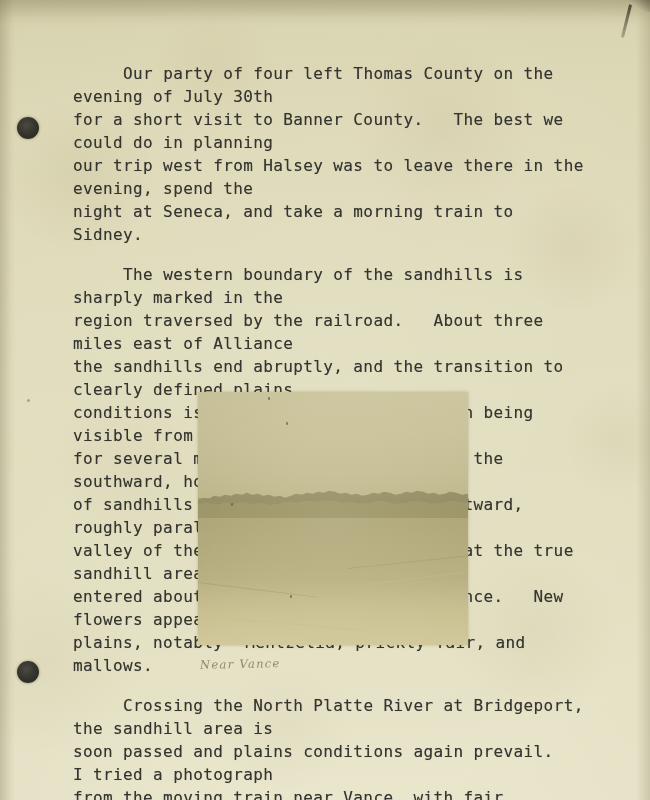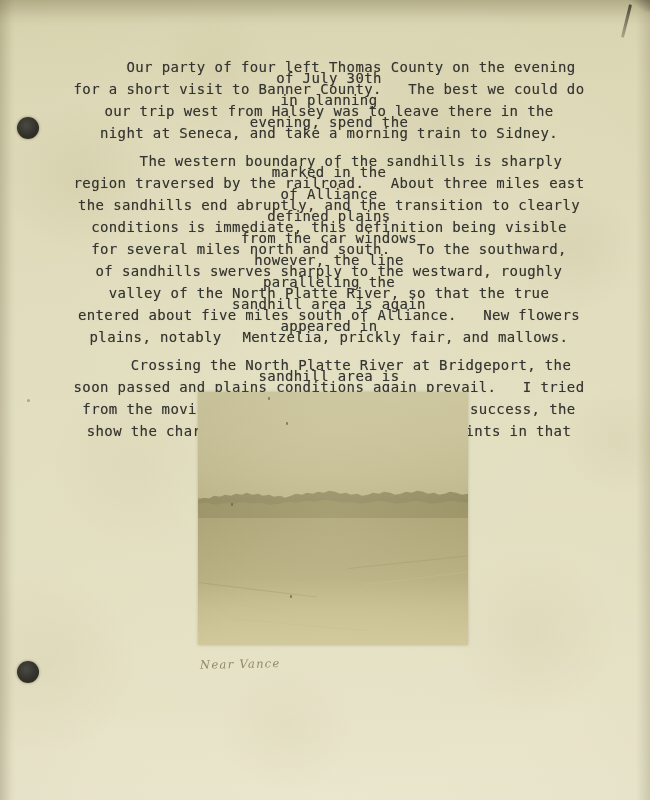--- a/index.html
+++ b/index.html
@@ -110,27 +110,26 @@
 
   
   .typescript {
     position: absolute;
     left: 73px;
     top: 62px;
     width: 512px;
   }
   .para {
     margin: 0 0 17px 0;
-    font-size: 14px;
-    line-height: 11px;
+    font-size: 16px;
+    line-height: 23px;
     letter-spacing: 0.38px;
     white-space: pre-wrap;
     color: #343430;
     text-shadow: 0 0 0.7px rgba(60,58,48,0.45);
-    text-align: center;
   }
   .para .u { text-underline-offset: 1.5px; margin-left: 12px; }
 
   
   .photo {
     position: absolute;
     left: 198px;
     top: 392px;
     width: 270px;
     height: 253px;

